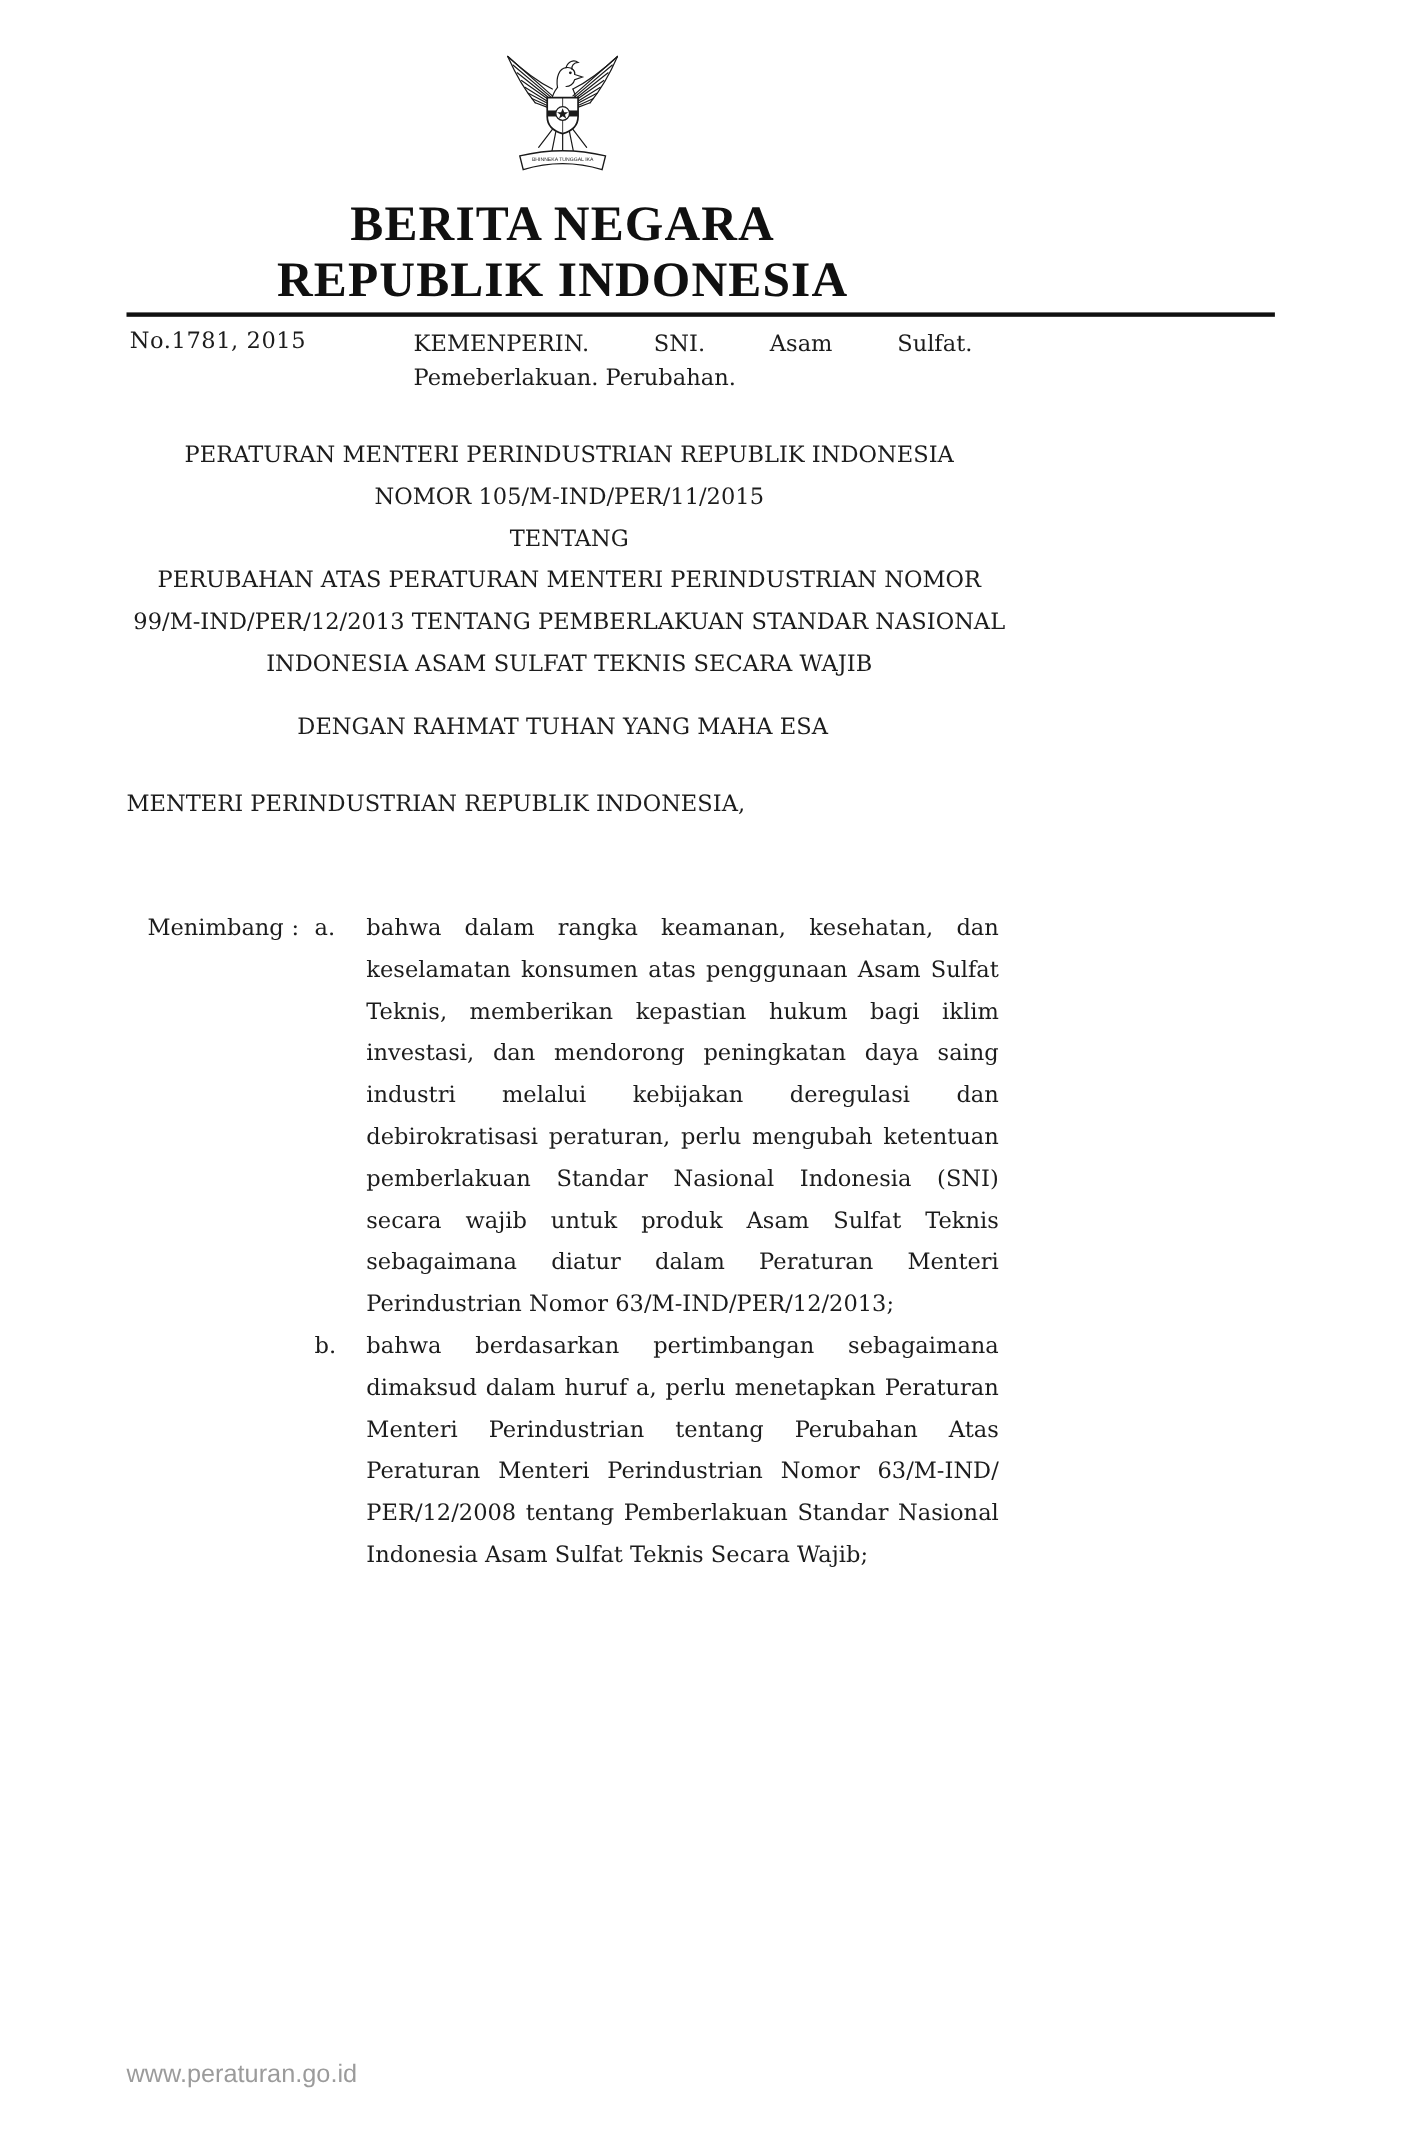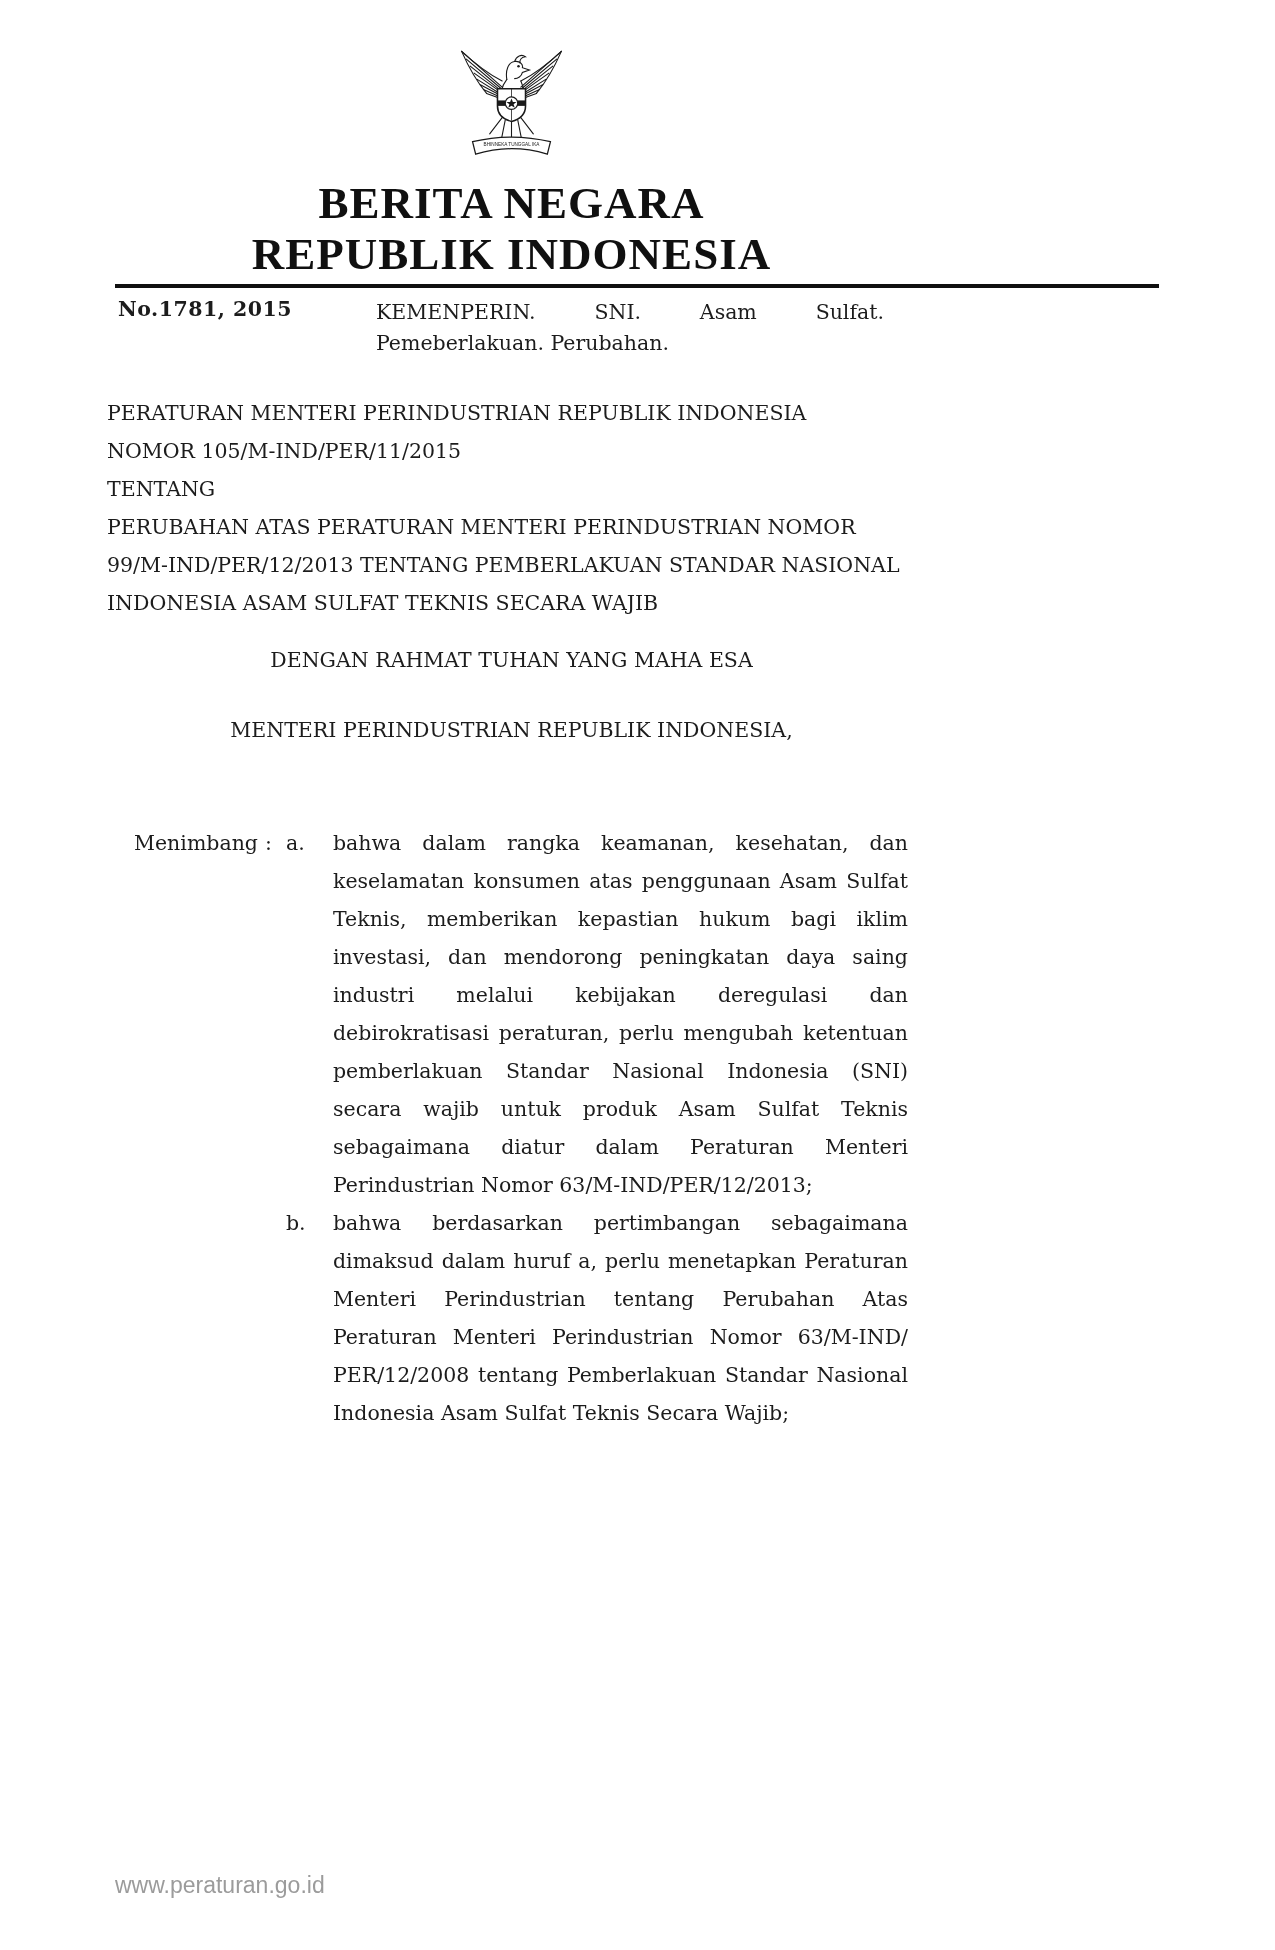--- a/index.html
+++ b/index.html
@@ -45,54 +45,53 @@
     width: 1044px;
     height: 4px;
     background: #101010;
   }
   .gazette-number {
     position: absolute;
     left: 118px;
     top: 297px;
     font-size: 20.5px;
     letter-spacing: 0.5px;
-    font-weight: bold;
   }
   .gazette-subject {
     position: absolute;
     left: 376px;
     top: 297px;
     width: 508px;
     font-size: 20.5px;
     line-height: 31px;
     text-align: justify;
   }
   .reg-title {
     position: absolute;
-    left: 107px;
+    left: 121px;
     top: 394px;
     width: 793px;
+    text-align: center;
+    font-size: 20.5px;
+    line-height: 38px;
+  }
+  .invocation {
+    position: absolute;
+    left: 115px;
+    top: 648px;
+    width: 793px;
+    text-align: center;
+    font-size: 20.5px;
+  }
+  .authority {
+    position: absolute;
+    left: 115px;
+    top: 718px;
+    width: 793px;
     text-align: left;
-    font-size: 20.5px;
-    line-height: 38px;
-  }
-  .invocation {
-    position: absolute;
-    left: 115px;
-    top: 648px;
-    width: 793px;
-    text-align: center;
-    font-size: 20.5px;
-  }
-  .authority {
-    position: absolute;
-    left: 115px;
-    top: 718px;
-    width: 793px;
-    text-align: center;
     font-size: 20.5px;
   }
   .considering {
     position: absolute;
     left: 118px;
     top: 824px;
     width: 790px;
     font-size: 20.5px;
     line-height: 38px;
   }

